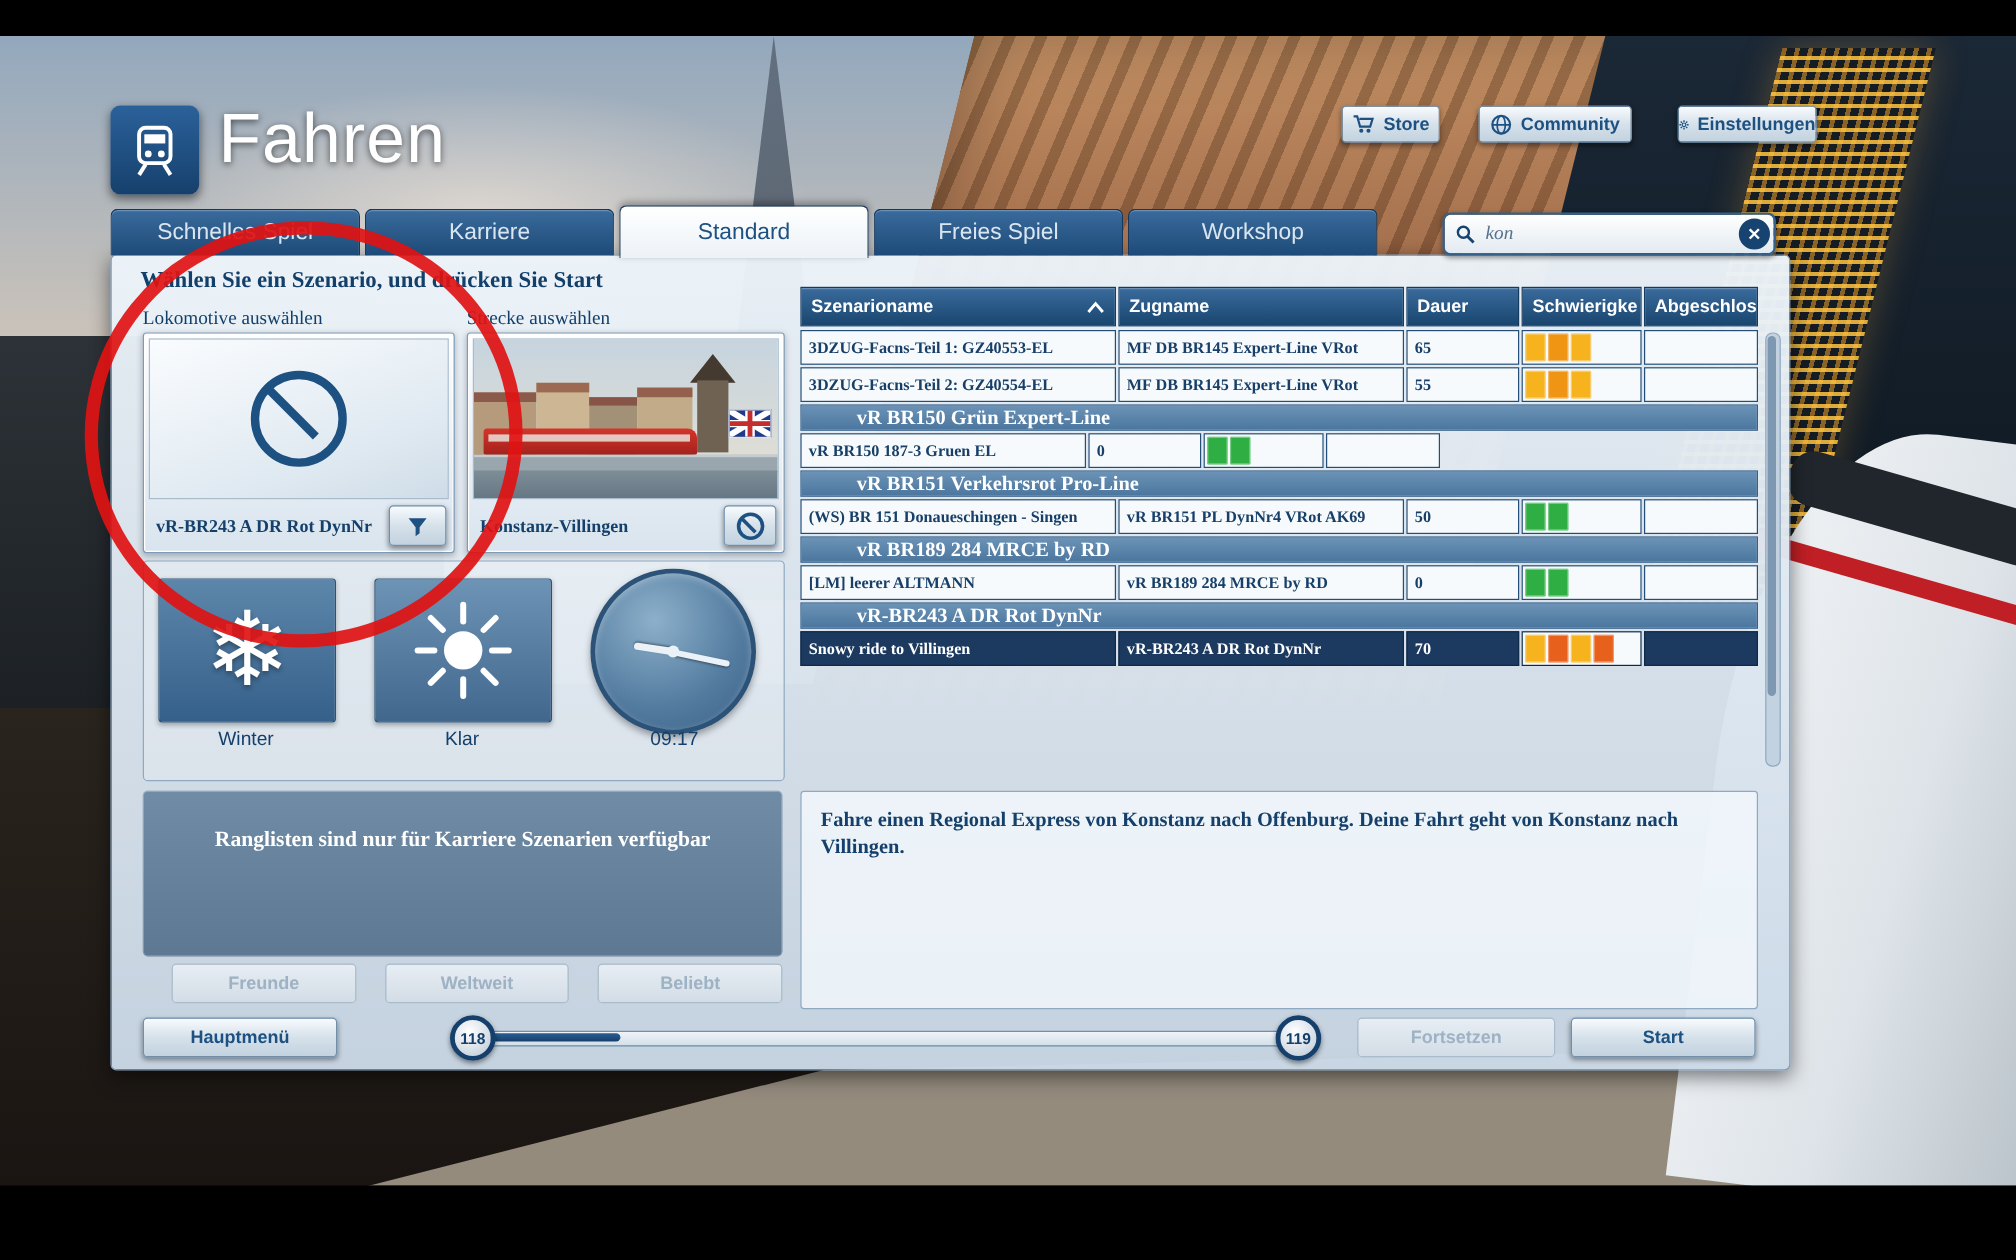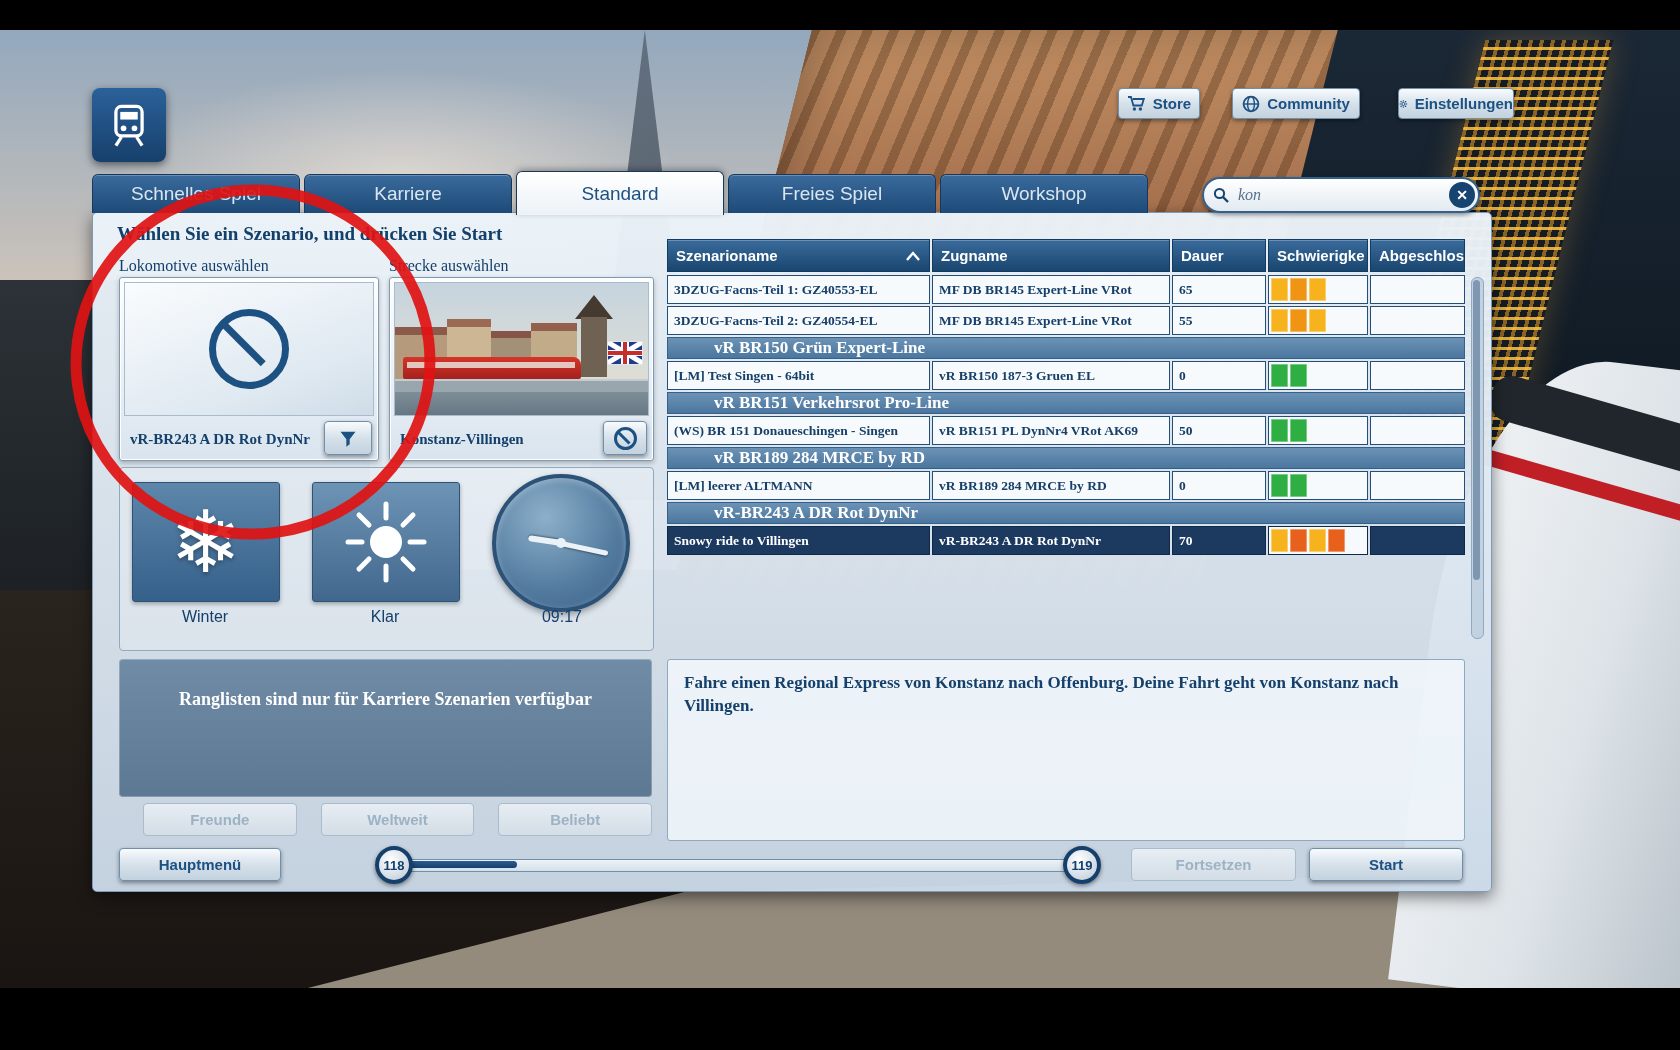--- a/index.html
+++ b/index.html
@@ -60,21 +60,21 @@
   .top-btn.settings{left:1398px;width:116px;}
   
   .tabs{position:absolute;left:92px;top:174px;display:flex;gap:4px;height:38px;z-index:6;}
   .tab{width:206px;height:38px;display:flex;align-items:center;justify-content:center;
        background:linear-gradient(180deg,#3a6b9c,#1d4a78);color:#d9e6f2;font-size:19px;
        border:1px solid #16385c;border-bottom:none;border-radius:6px 6px 0 0;
        box-shadow:inset 0 1px 0 rgba(255,255,255,.25);cursor:pointer;}
   .tab.active{height:43px;margin-top:-3px;background:linear-gradient(180deg,#ffffff,#ecf2f7);
        color:#1d5182;z-index:7;box-shadow:0 -2px 6px rgba(0,0,0,.3);}
   .search{position:absolute;left:1202px;top:177px;width:262px;height:32px;z-index:6;
-       background:linear-gradient(180deg,#ffffff,#e2eaf1);border:2px solid #35608a;border-radius:18px;
+       background:linear-gradient(180deg,#ffffff,#e2eaf1);border:2px solid #35608a;border-radius:7px;
        display:flex;align-items:center;padding:0 3px 0 9px;box-shadow:0 2px 4px rgba(0,0,0,.4);}
   .search input{flex:1;border:none;outline:none;background:transparent;margin-left:6px;
        font-family:"Liberation Serif",serif;font-style:italic;font-size:16px;color:#55718b;}
   .search-clear{width:26px;height:26px;border-radius:50%;background:#16436f;border:none;color:#fff;
        font-size:14px;font-weight:bold;display:flex;align-items:center;justify-content:center;cursor:pointer;}
   
   .panel{position:absolute;left:92px;top:212px;width:1398px;height:678px;z-index:4;
        background:linear-gradient(180deg,rgba(236,243,249,.97) 0%,rgba(203,217,231,.96) 100%);
        border:1px solid #7e9ab6;border-radius:5px;box-shadow:0 5px 16px rgba(0,0,0,.5);}
   .panel-heading{position:absolute;left:24px;top:10px;font-family:"Liberation Serif",serif;
@@ -222,20 +222,21 @@
   <div class="app-logo">
     <svg class="icon-svg" width="48" height="48" viewBox="0 0 44 44">
       <rect x="10" y="5" width="24" height="27" rx="5" fill="none" stroke="#fff" stroke-width="3"></rect>
       <rect x="14" y="10" width="16" height="7" fill="#fff"></rect>
       <circle cx="17" cy="25" r="2.6" fill="#fff"></circle>
       <circle cx="27" cy="25" r="2.6" fill="#fff"></circle>
       <line x1="15" y1="33" x2="10" y2="41" stroke="#fff" stroke-width="3"></line>
       <line x1="29" y1="33" x2="34" y2="41" stroke="#fff" stroke-width="3"></line>
     </svg>
   </div>
+  <div class="app-title">Fahren</div>
 
   <button class="btn top-btn store">
     <svg class="icon-svg" width="19" height="17" viewBox="0 0 19 17">
       <path d="M1 2 h3 l2.4 8.5 h8.4 l2-6.5 h-11" fill="none" stroke="#1d5182" stroke-width="1.8"></path>
       <circle cx="7.4" cy="14" r="1.7" fill="#1d5182"></circle>
         <circle cx="13.4" cy="14" r="1.7" fill="#1d5182"></circle>
     </svg>
     <span>Store</span>
   </button>
   <button class="btn top-btn community">
@@ -380,21 +381,20 @@
           <div class="cell c2">55</div>
           <div class="cell c3">
             <span class="seg" style="background: rgb(246, 179, 29);"></span>
             <span class="seg" style="background: rgb(239, 148, 19);"></span>
             <span class="seg" style="background: rgb(246, 179, 29);"></span>
           </div>
           <div class="cell c4"></div>
         </div>
         <div class="group-row">vR BR150 Grün Expert-Line</div>
         <div class="row">
-          <div class="cell c0">[LM] Test Singen - 64bit</div>
           <div class="cell c1">vR BR150 187-3 Gruen EL</div>
           <div class="cell c2">0</div>
           <div class="cell c3">
             <span class="seg" style="background: rgb(47, 174, 67);"></span>
             <span class="seg" style="background: rgb(47, 174, 67);"></span>
           </div>
           <div class="cell c4"></div>
         </div>
         <div class="group-row">vR BR151 Verkehrsrot Pro-Line</div>
         <div class="row">

